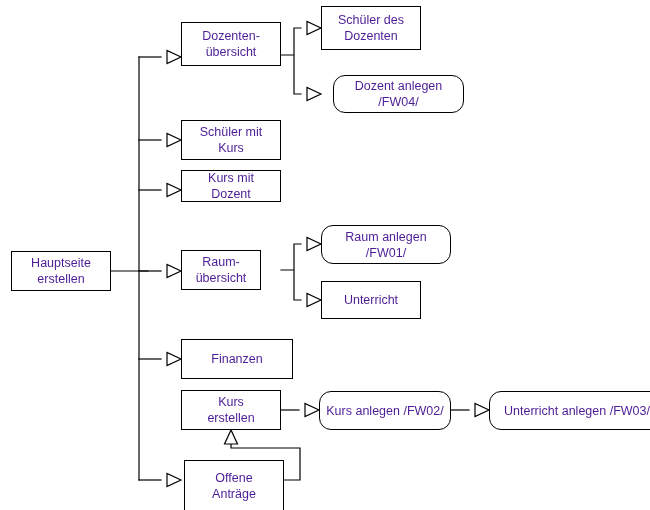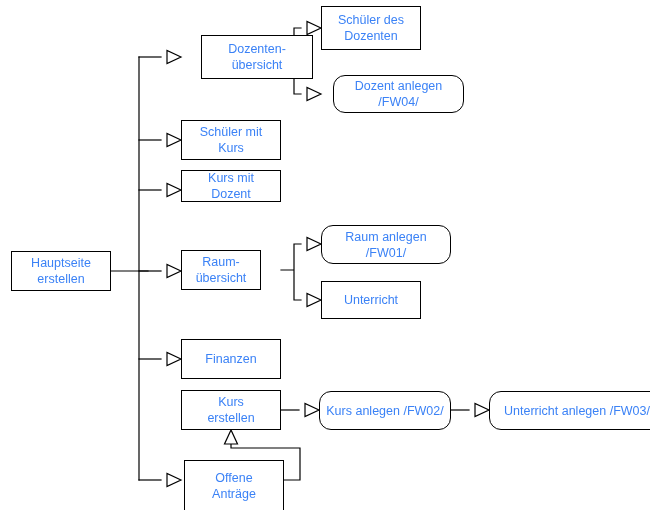--- a/index.html
+++ b/index.html
@@ -24,21 +24,21 @@
     top: 0;
     width: 650px;
     height: 510px;
     pointer-events: none;
   }
   .node {
     position: absolute;
     box-sizing: border-box;
     border: 1px solid #000000;
     background: #ffffff;
-    color: #3b82f6;
+    color: #4c1d95;
     font-family: "Liberation Sans", sans-serif;
     font-size: 12.5px;
     line-height: 16px;
     display: flex;
     align-items: center;
     justify-content: center;
     text-align: center;
     white-space: pre-line;
     padding: 0 4px;
   }
@@ -84,34 +84,34 @@
         <polygon points="321,300 307,293.5 307,306.5"></polygon>
         <polygon points="319,410 305,403.5 305,416.5"></polygon>
         <polygon points="489,410 475,403.5 475,416.5"></polygon>
         <polygon points="231,430 224.5,444 237.5,444"></polygon>
       </g>
   </svg>
 
   <div id="node-layer">
       <div class="node" style="left: 11px; top: 251px; width: 100px; height: 40px;"><span class="node-label">Hauptseite
 erstellen</span></div>
-      <div class="node" style="left: 181px; top: 35px; width: 112px; height: 44px; margin-left: 20px;"><span class="node-label">Dozenten-
+      <div class="node" style="left: 181px; top: 22px; width: 100px; height: 44px;"><span class="node-label">Dozenten-
 übersicht</span></div>
       <div class="node" style="left: 321px; top: 6px; width: 100px; height: 44px;"><span class="node-label">Schüler des
 Dozenten</span></div>
       <div class="node rounded" style="left: 333px; top: 75px; width: 131px; height: 38px;"><span class="node-label">Dozent anlegen /FW04/</span></div>
       <div class="node" style="left: 181px; top: 120px; width: 100px; height: 40px;"><span class="node-label">Schüler mit
 Kurs</span></div>
       <div class="node" style="left: 181px; top: 170px; width: 100px; height: 32px;"><span class="node-label">Kurs mit
 Dozent</span></div>
       <div class="node" style="left: 181px; top: 250px; width: 80px; height: 40px;"><span class="node-label">Raum-
 übersicht</span></div>
       <div class="node rounded" style="left: 321px; top: 225px; width: 130px; height: 39px;"><span class="node-label">Raum anlegen /FW01/</span></div>
       <div class="node" style="left: 321px; top: 281px; width: 100px; height: 38px;"><span class="node-label">Unterricht</span></div>
-      <div class="node" style="left: 181px; top: 339px; width: 100px; height: 40px;"><span class="node-label">Finanzen</span></div>
+      <div class="node" style="left: 181px; top: 339px; width: 112px; height: 40px;"><span class="node-label">Finanzen</span></div>
       <div class="node" style="left: 181px; top: 390px; width: 100px; height: 40px;"><span class="node-label">Kurs
 erstellen</span></div>
       <div class="node rounded" style="left: 319px; top: 391px; width: 132px; height: 39px;"><span class="node-label">Kurs anlegen /FW02/</span></div>
       <div class="node rounded" style="left: 489px; top: 391px; width: 176px; height: 39px;"><span class="node-label">Unterricht anlegen /FW03/</span></div>
       <div class="node" style="left: 184px; top: 460px; width: 100px; height: 52px;"><span class="node-label">Offene
 Anträge</span></div>
     </div>
 
 </div>
 

